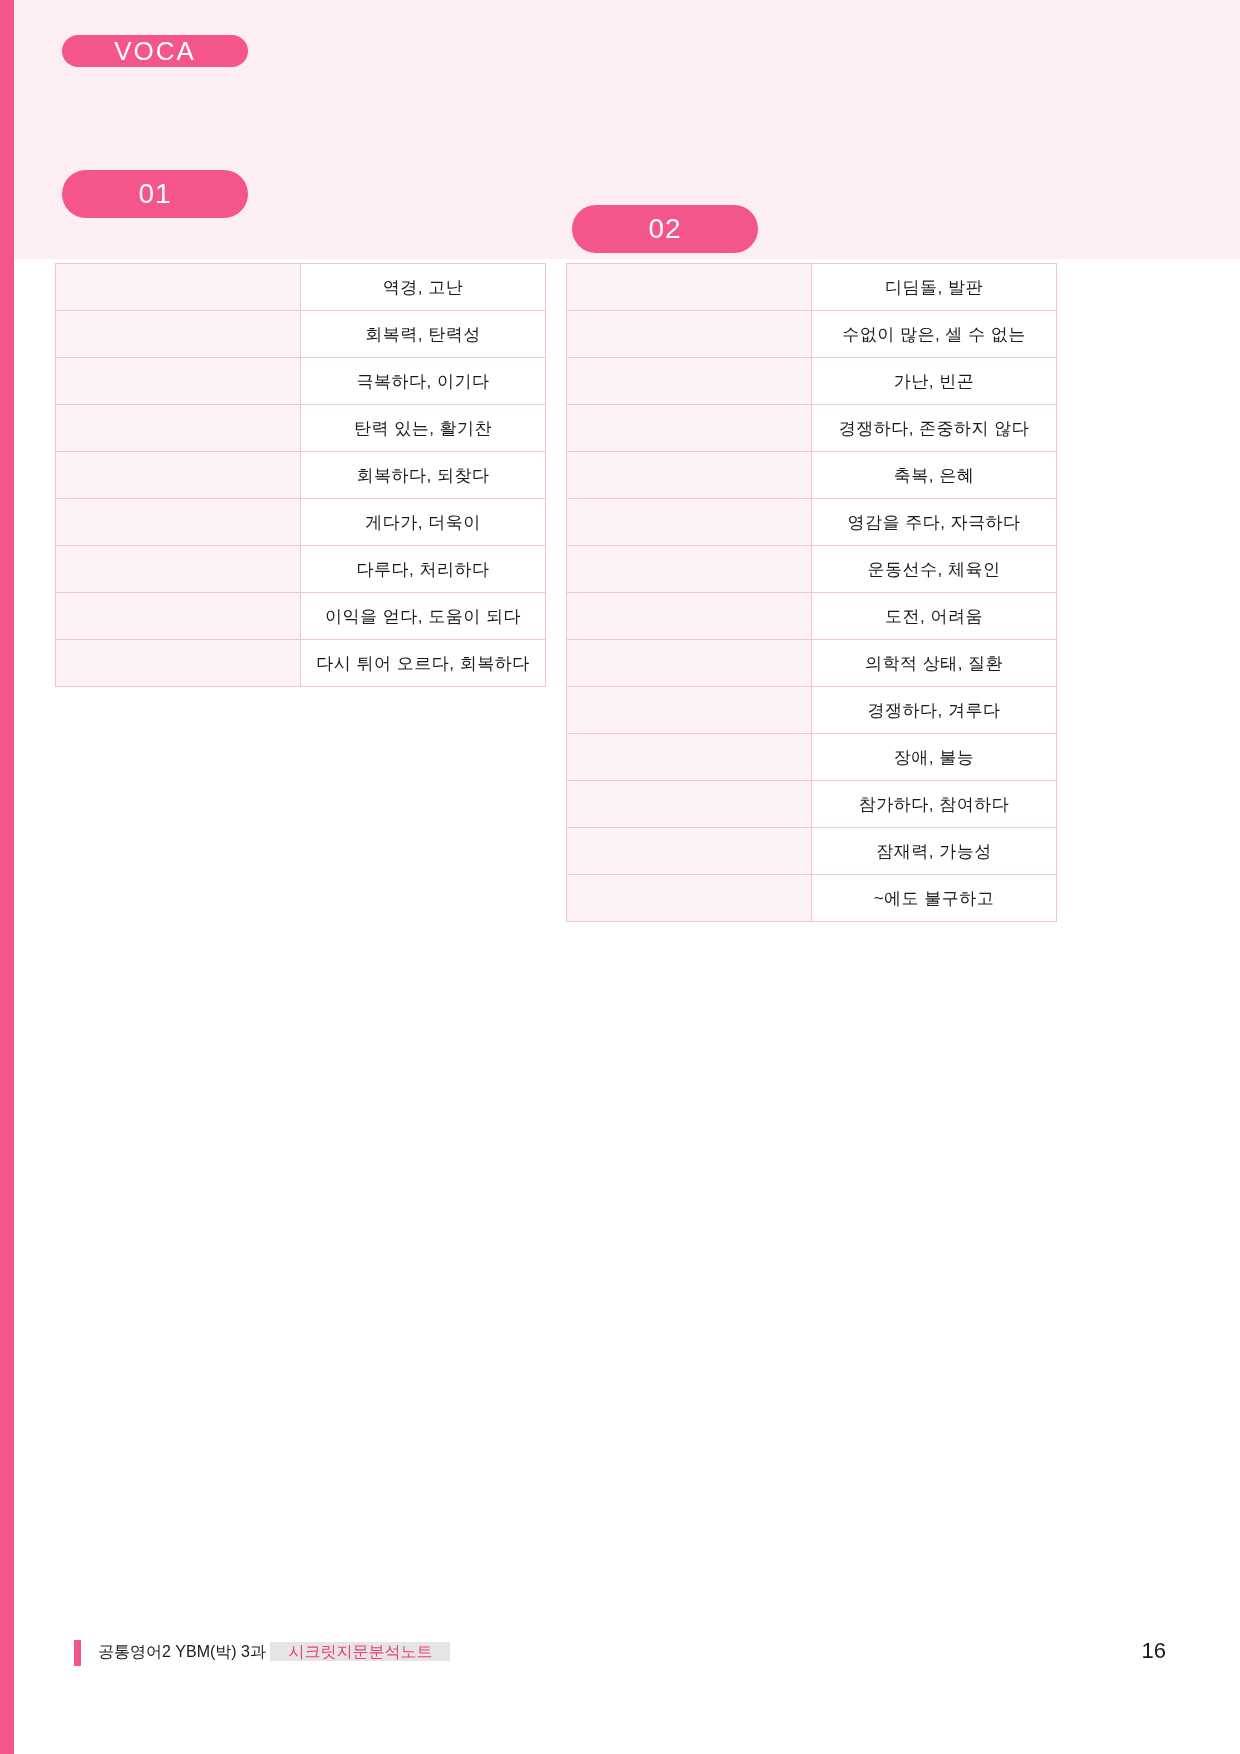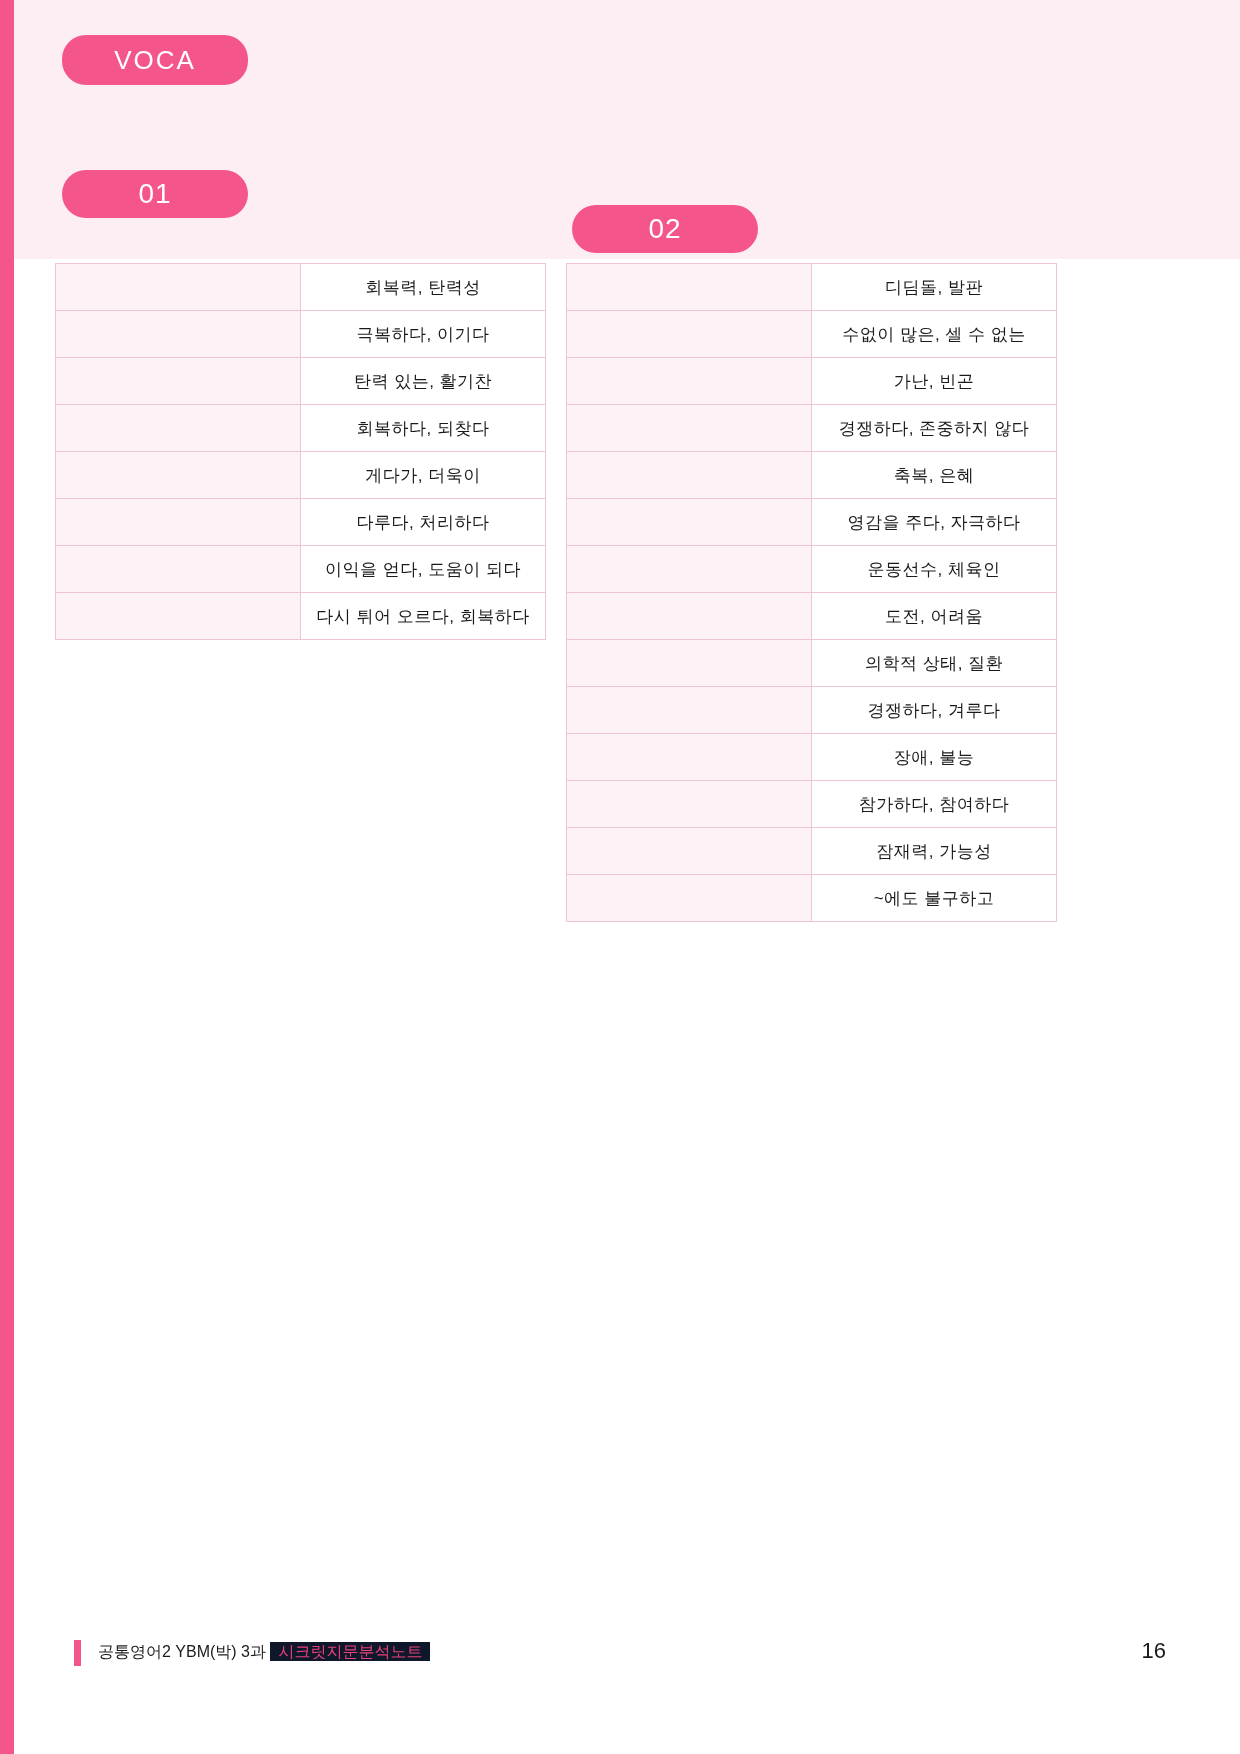--- a/index.html
+++ b/index.html
@@ -28,21 +28,21 @@
   
   .top-band {
     position: absolute;
     left: 14px; top: 0;
     width: 1226px; height: 259px;
     background: #fdeef4;
   }
   .voca-pill {
     position: absolute;
     left: 62px; top: 35px;
-    width: 186px; height: 50px;
+    width: 186px; height: 32px;
     background: #f4558b;
     border-radius: 24px;
     color: #ffffff;
     font-size: 26px;
     letter-spacing: 2px;
     display: flex;
     align-items: center;
     justify-content: center;
   }
   .num-pill {
@@ -98,22 +98,22 @@
   }
   .footer-text {
     position: absolute;
     left: 98px; top: 12px;
     font-size: 16px;
     color: #1a1a1a;
     white-space: nowrap;
   }
   .footer-text .hl {
     color: #e8417c;
-    background: #0f172a;
-    padding: 1px 8px;
+    background: #e5e5e5;
+    padding: 1px 18px;
   }
   .page-num {
     position: absolute;
     right: 74px; top: 8px;
     font-size: 22px;
     color: #1a1a1a;
   }
 </style>
 </head>
 <body>
@@ -122,20 +122,24 @@
 
   <div class="left-bar"></div>
   <div class="top-band"></div>
 
   <div class="voca-pill">VOCA</div>
   <div class="num-pill one">01</div>
   <div class="num-pill two">02</div>
 
   <table class="tbl one">
     <tbody>
+      <tr>
+        <td class="c-word"></td>
+        <td class="c-mean">역경, 고난</td>
+      </tr>
       <tr>
         <td class="c-word"></td>
         <td class="c-mean">회복력, 탄력성</td>
       </tr>
       <tr>
         <td class="c-word"></td>
         <td class="c-mean">극복하다, 이기다</td>
       </tr>
       <tr>
         <td class="c-word"></td>

